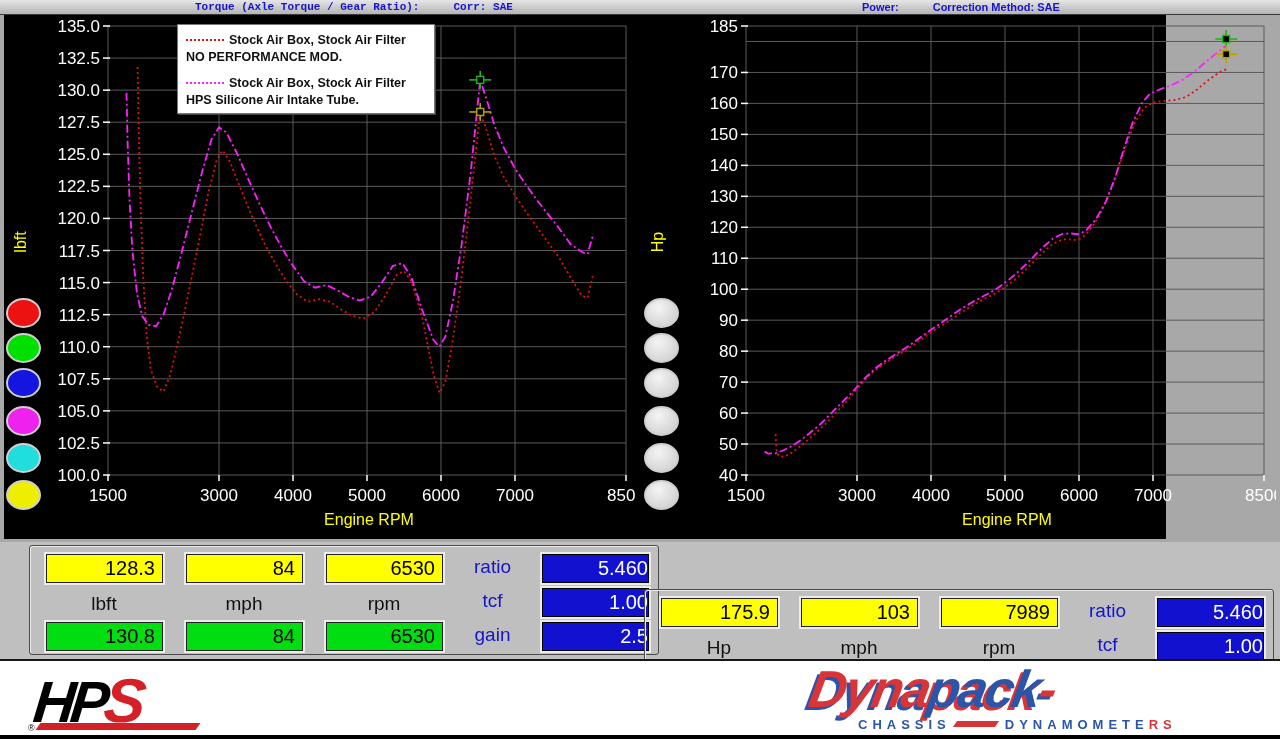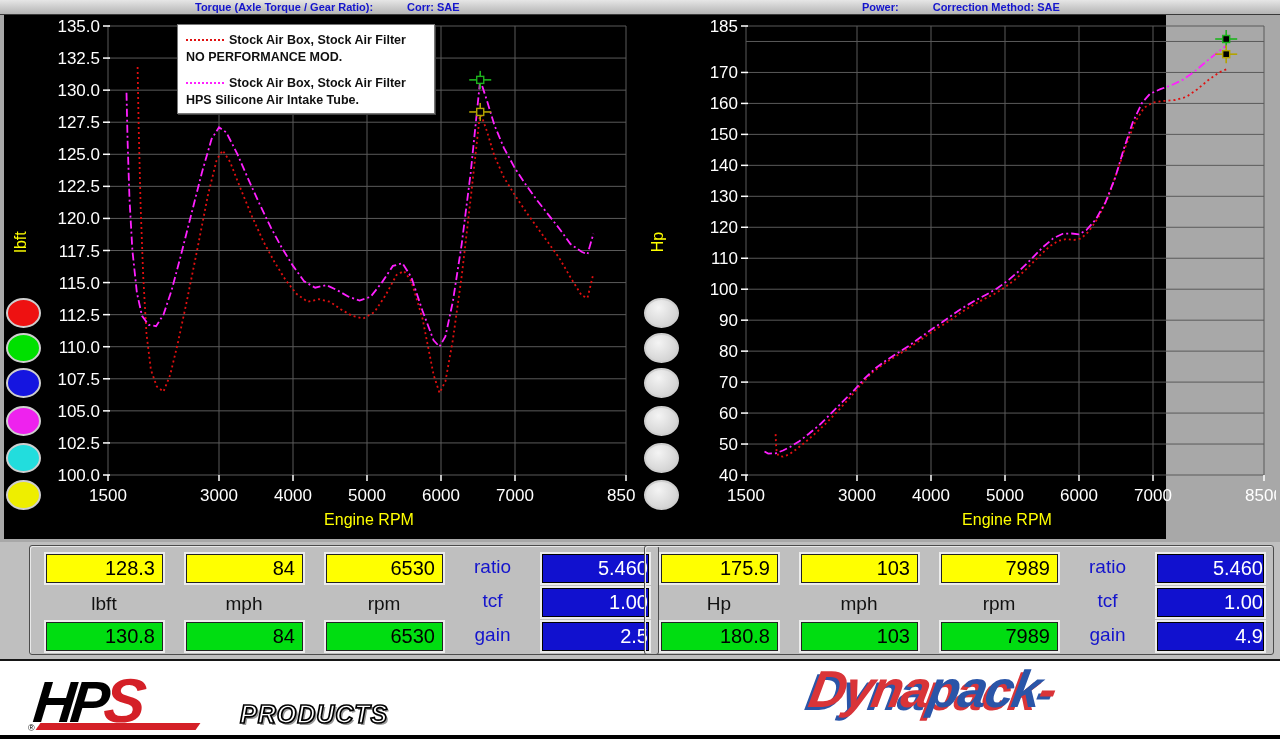--- a/index.html
+++ b/index.html
@@ -3,21 +3,21 @@
 <meta charset="utf-8">
 <style>
   html,body{margin:0;padding:0;}
   body{width:1280px;height:739px;position:relative;background:#a8a8a8;overflow:hidden;
        font-family:"Liberation Sans",sans-serif;}
   
   #top-strip{position:absolute;left:0;top:0;width:1280px;height:14px;
     background:linear-gradient(#e6e6e6,#b4b4b4);border-bottom:1px solid #3a3a3a;}
   .hdr-text{position:absolute;top:0px;height:14px;line-height:14px;font-size:11px;
     font-weight:bold;color:#1414cc;white-space:nowrap;}
-  #hdr-left{left:195px;}
+  #hdr-left{left:195px;font-family:Liberation Mono, monospace;}
   #hdr-right{left:862px;}
   .hdr-gap{display:inline-block;width:34px;}
   
   .panel{position:absolute;top:15px;height:524px;background:#000;}
   #panel-left{left:4px;width:724px;}
   #panel-right{left:642px;width:524px;}
   .chart-svg{position:absolute;left:0;top:0;}
   .yaxis-title{position:absolute;left:6px;top:218px;color:#ffff00;font-size:16px;
     transform:rotate(-90deg);transform-origin:center;}
   .xaxis-title{position:absolute;left:255px;top:496px;width:220px;text-align:center;
@@ -31,21 +31,21 @@
     border:1px solid #777;box-shadow:1px 1px 0 #444;font-size:12.5px;color:#101010;}
   .lg-row{position:absolute;left:8px;white-space:nowrap;font-weight:bold;}
   .lg-sample{display:inline-block;width:38px;height:0;margin-right:5px;vertical-align:3px;}
   .lg-sample.red{border-top:2px dotted #e01010;}
   .lg-sample.mag{border-top:2px dotted #ff20ff;}
   .lg-indent{padding-left:0px;font-weight:bold;}
   
   #readout-strip{position:absolute;left:0;top:542px;width:1280px;height:117px;background:#bfbfbf;}
   .ro-group{position:absolute;top:3px;width:628px;height:108px;border:1px solid #4c4c4c;
     border-radius:3px;box-shadow:inset 1px 1px 0 #e9e9e9;}
-  #ro-left{left:4px;margin-left:25px;} #ro-right{left:644px;}
+  #ro-left{left:4px;margin-left:25px;} #ro-right{left:644px;margin-top:44px;}
   .ro-box{position:absolute;height:27px;border:1px solid #222;box-shadow:0 0 0 2px #ececec;
     font-size:20px;line-height:27px;text-align:right;padding-right:7px;color:#000;}
   .ro-box.w{width:108px;}
   .yellow{background:#ffff00;} .green{background:#00dd11;}
   .c1{left:16px;} .c2{left:156px;} .c3{left:296px;}
   .r1{top:8px;} .r2{top:76px;}
   .ro-unit{position:absolute;top:47px;width:116px;text-align:center;font-size:19px;color:#111;}
   .param-label{position:absolute;left:420px;width:85px;text-align:center;font-size:19px;
     color:#1414cc;}
   .param-box{position:absolute;left:512px;width:105px;height:27px;background:#1111cf;
@@ -304,19 +304,19 @@
     <div class="param-label pl3">gain</div>
     <div class="param-box p3">4.9</div>
   </div>
 </div>
 
 <div id="logo-strip">
   <div id="hps-logo">
     <div id="hps-word"><span>HP</span><span class="s-red">S</span></div>
     <div id="hps-swoosh"></div>
     <div id="hps-reg">®</div>
-    <div id="hps-sub2" class="hps-sub">PRODUCTS</div>
   </div>
   <div id="dynapack-logo">
     <div id="dyna-main"><span class="dyna-red">Dyna</span><span class="dyna-blue">pack</span><span class="dyna-red">-</span></div>
+    <div id="dyna-sub"><span class="sub-blue">CHASSIS</span><span id="dyna-swoosh"></span><span class="sub-blue">DYNAMOMETE</span><span class="sub-red">RS</span></div>
   </div>
 </div>
 <div id="bottom-bar"></div>
 
 </body></html>

